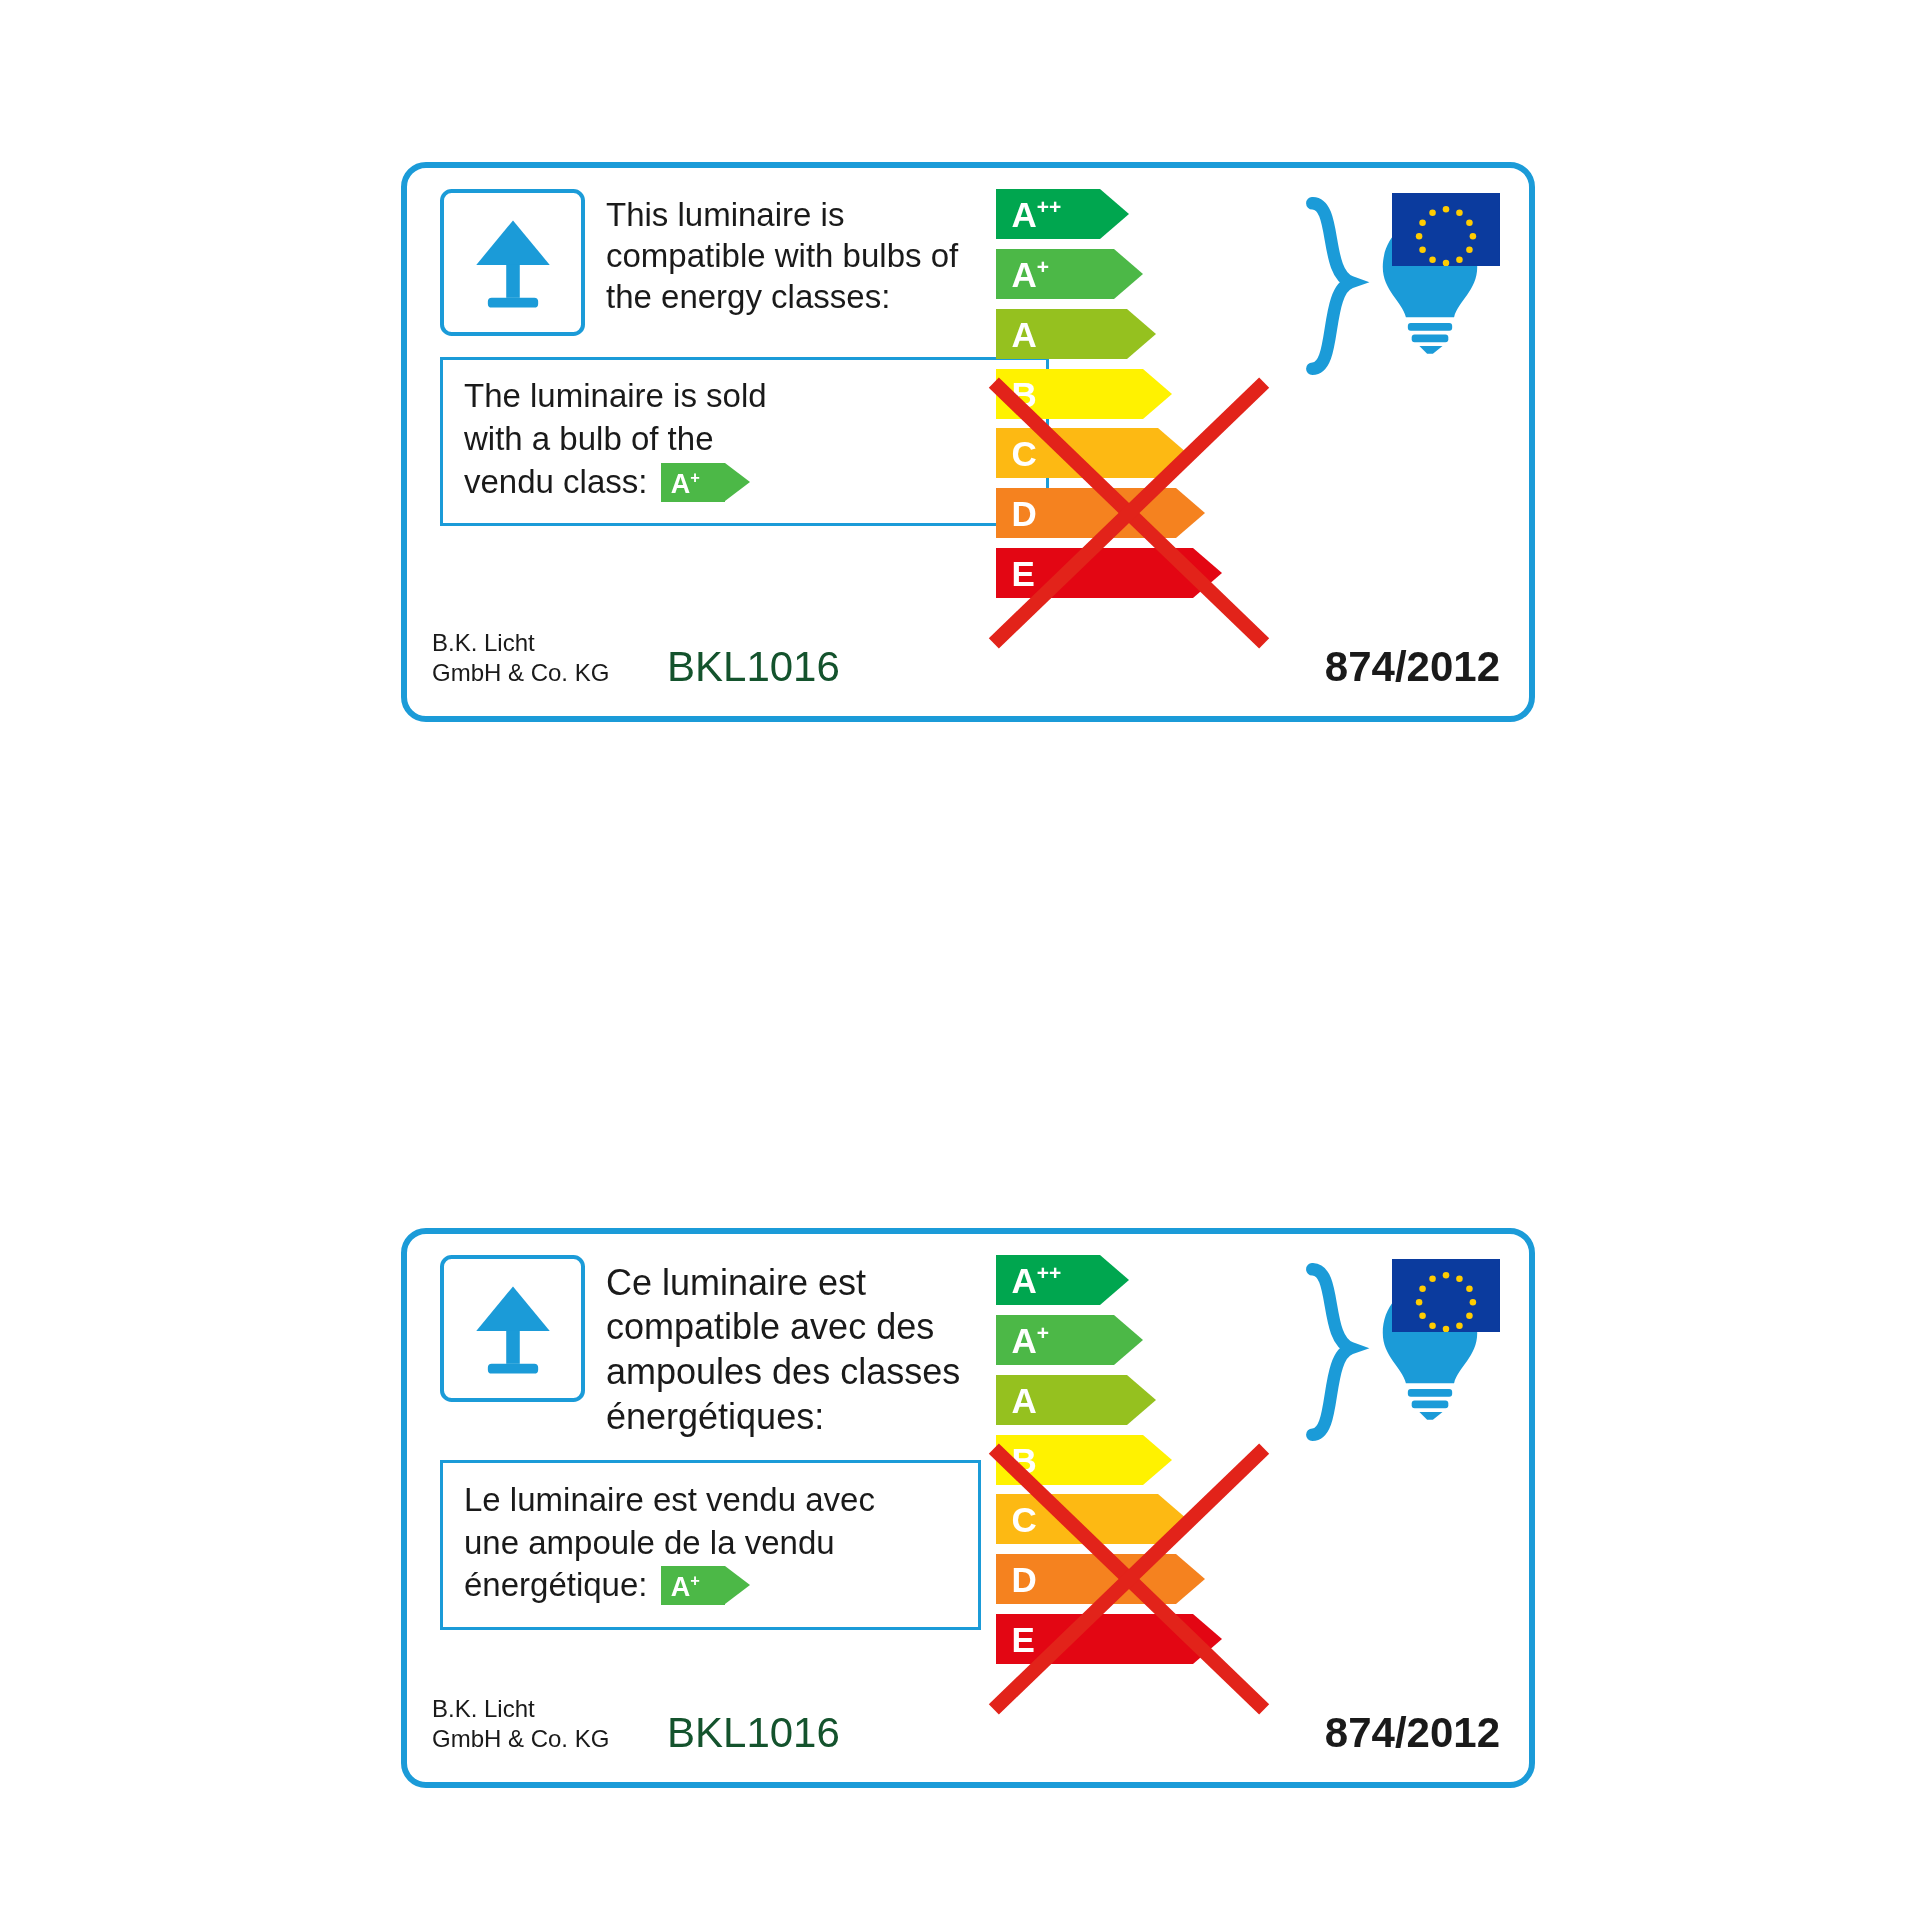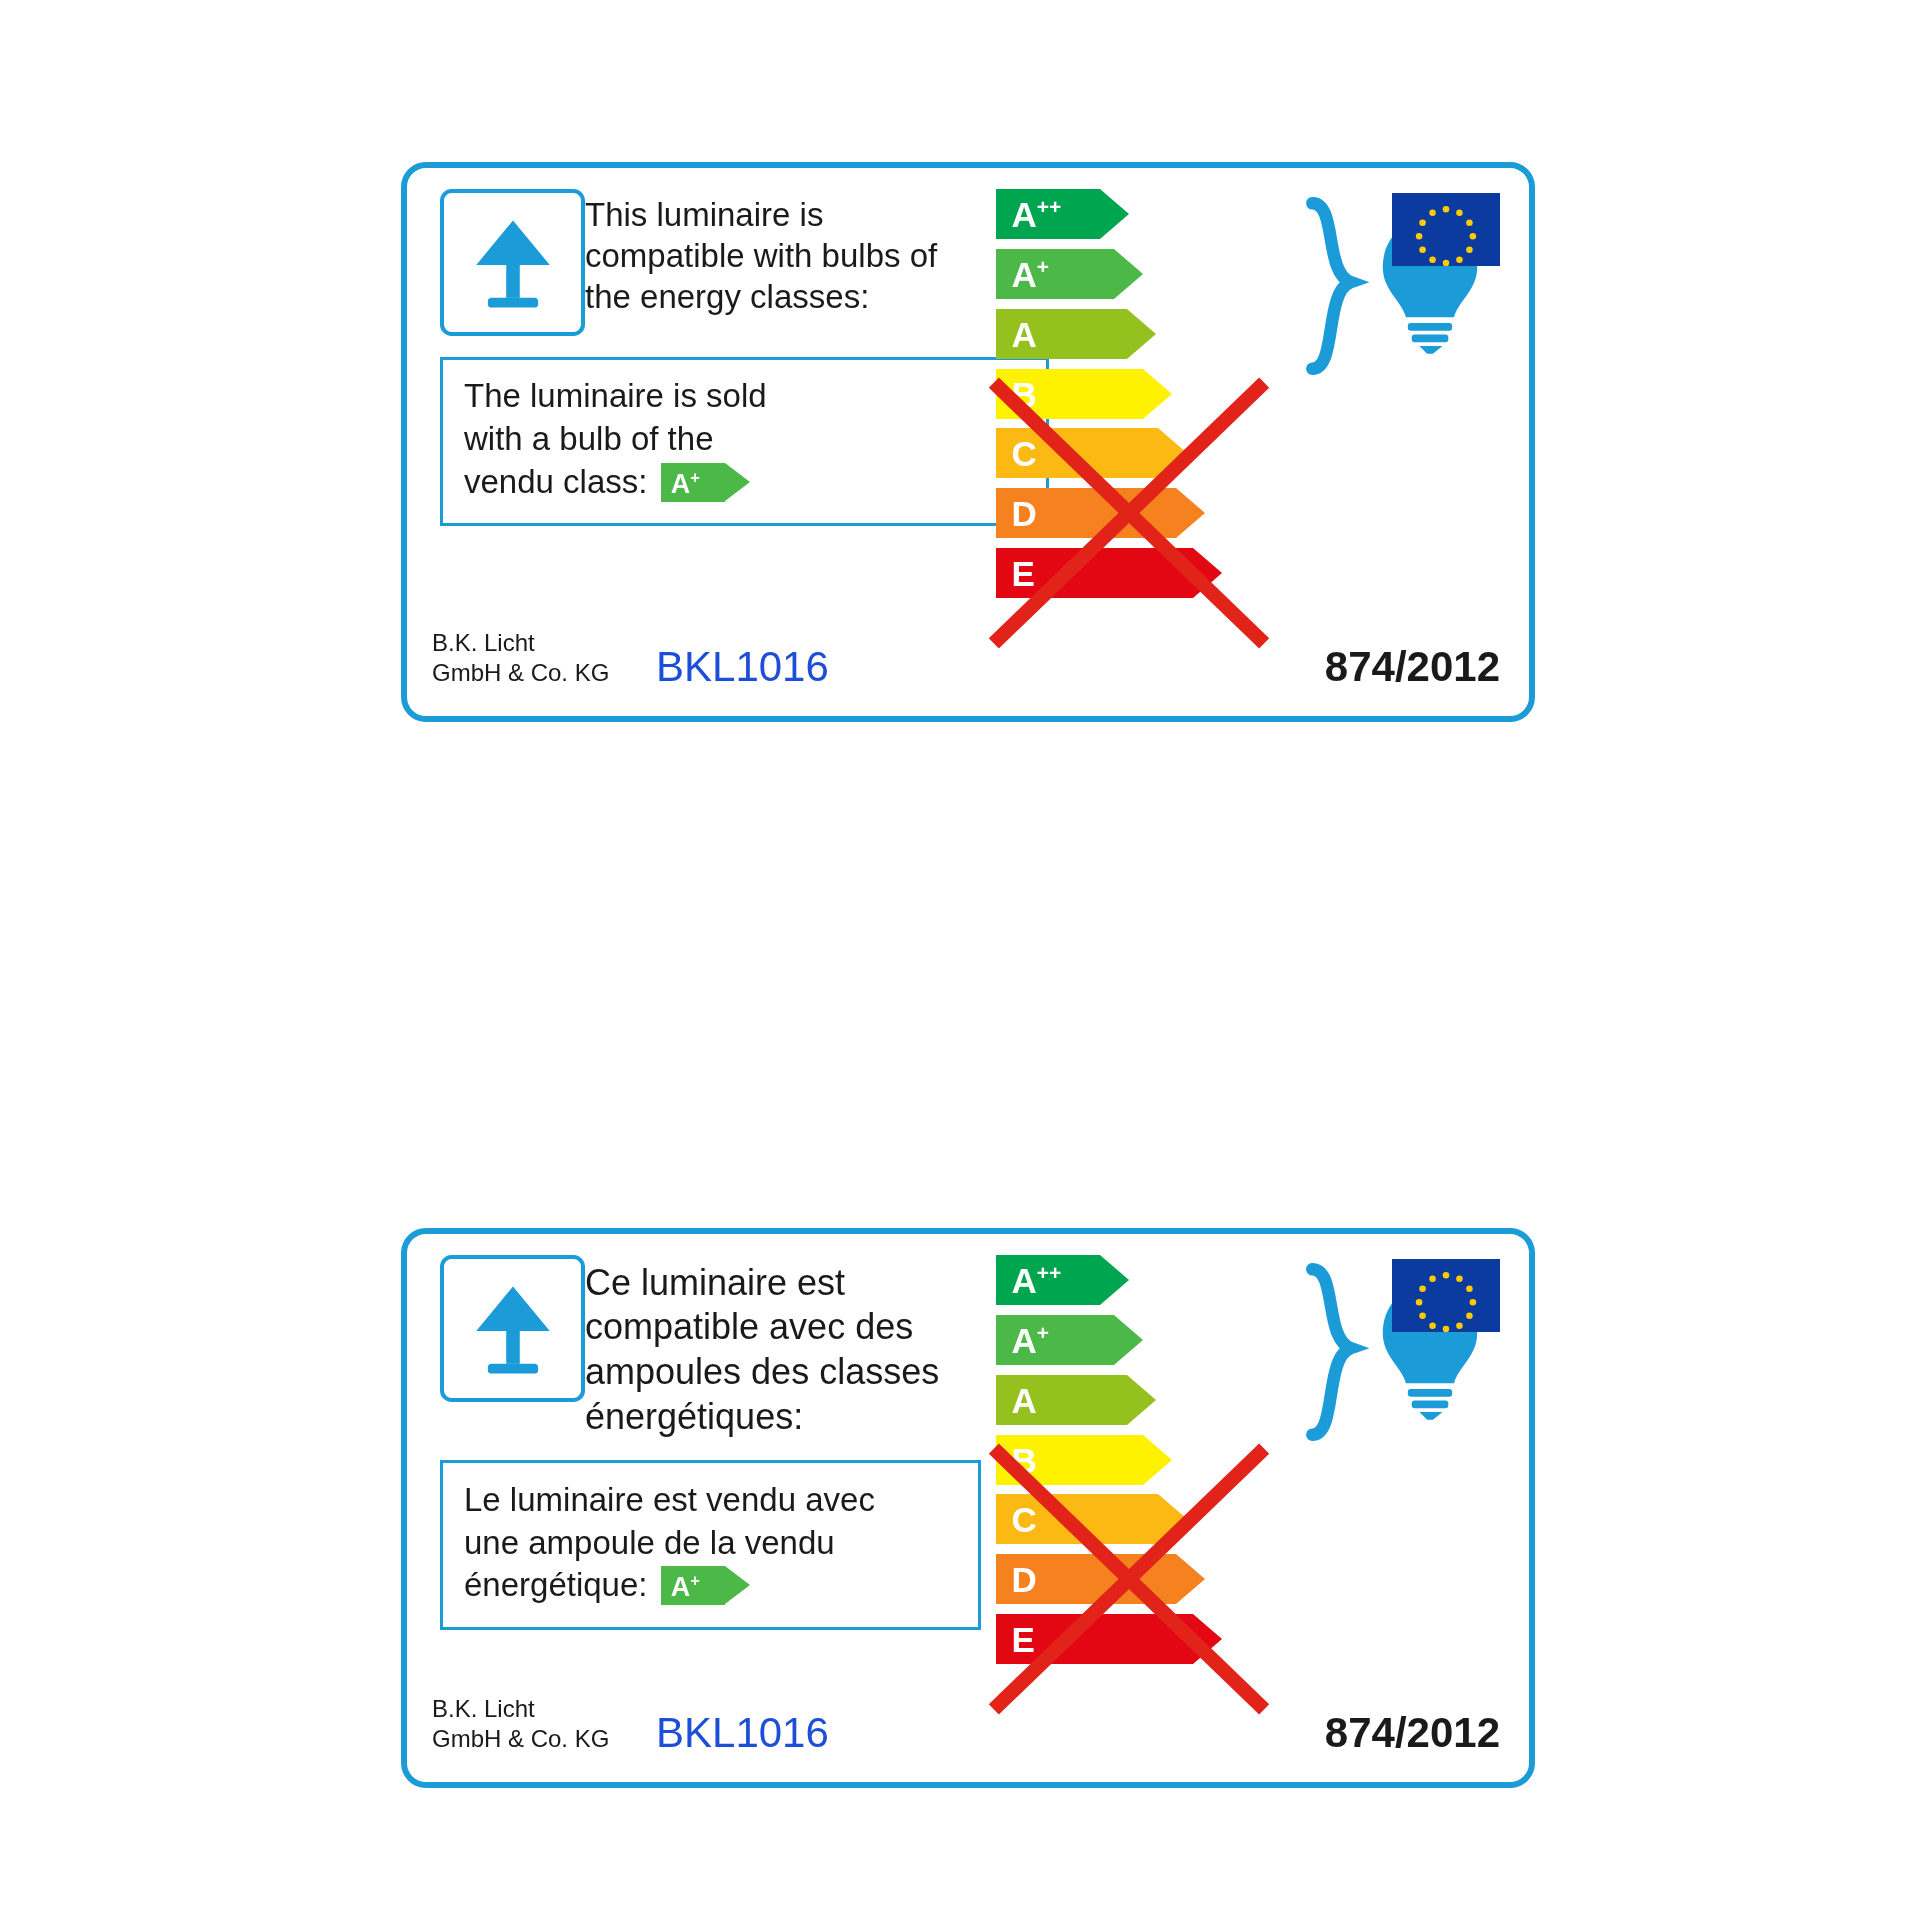--- a/index.html
+++ b/index.html
@@ -30,20 +30,21 @@
   
   .left-col {
     position: absolute;
     left: 33px;
     top: 21px;
     width: 541px;
   }
   .lamp-row {
     display: flex;
     align-items: flex-start;
+    gap: 21px;
   }
   .lamp-box {
     width: 145px;
     height: 147px;
     border: 4.8px solid #1b9bd8;
     border-radius: 11.6px;
     flex: 0 0 auto;
     position: relative;
   }
   .lamp-svg { position: absolute; left: 50%; top: 50%; transform: translate(-50%,-50%); }
@@ -111,24 +112,24 @@
   .brand {
     position: absolute;
     left: 25px;
     bottom: 29px;
     font-size: 24px;
     line-height: 1.22;
     color: #1a1a1a;
   }
   .model {
     position: absolute;
-    left: 249px;
+    left: 260px;
     bottom: 25px;
     font-size: 42px;
-    color: #1d4ed8;
+    color: #14532d;
   }
   .reg {
     position: absolute;
     right: 29px;
     bottom: 25px;
     font-size: 42px;
     font-weight: bold;
     color: #1a1a1a;
   }
 

